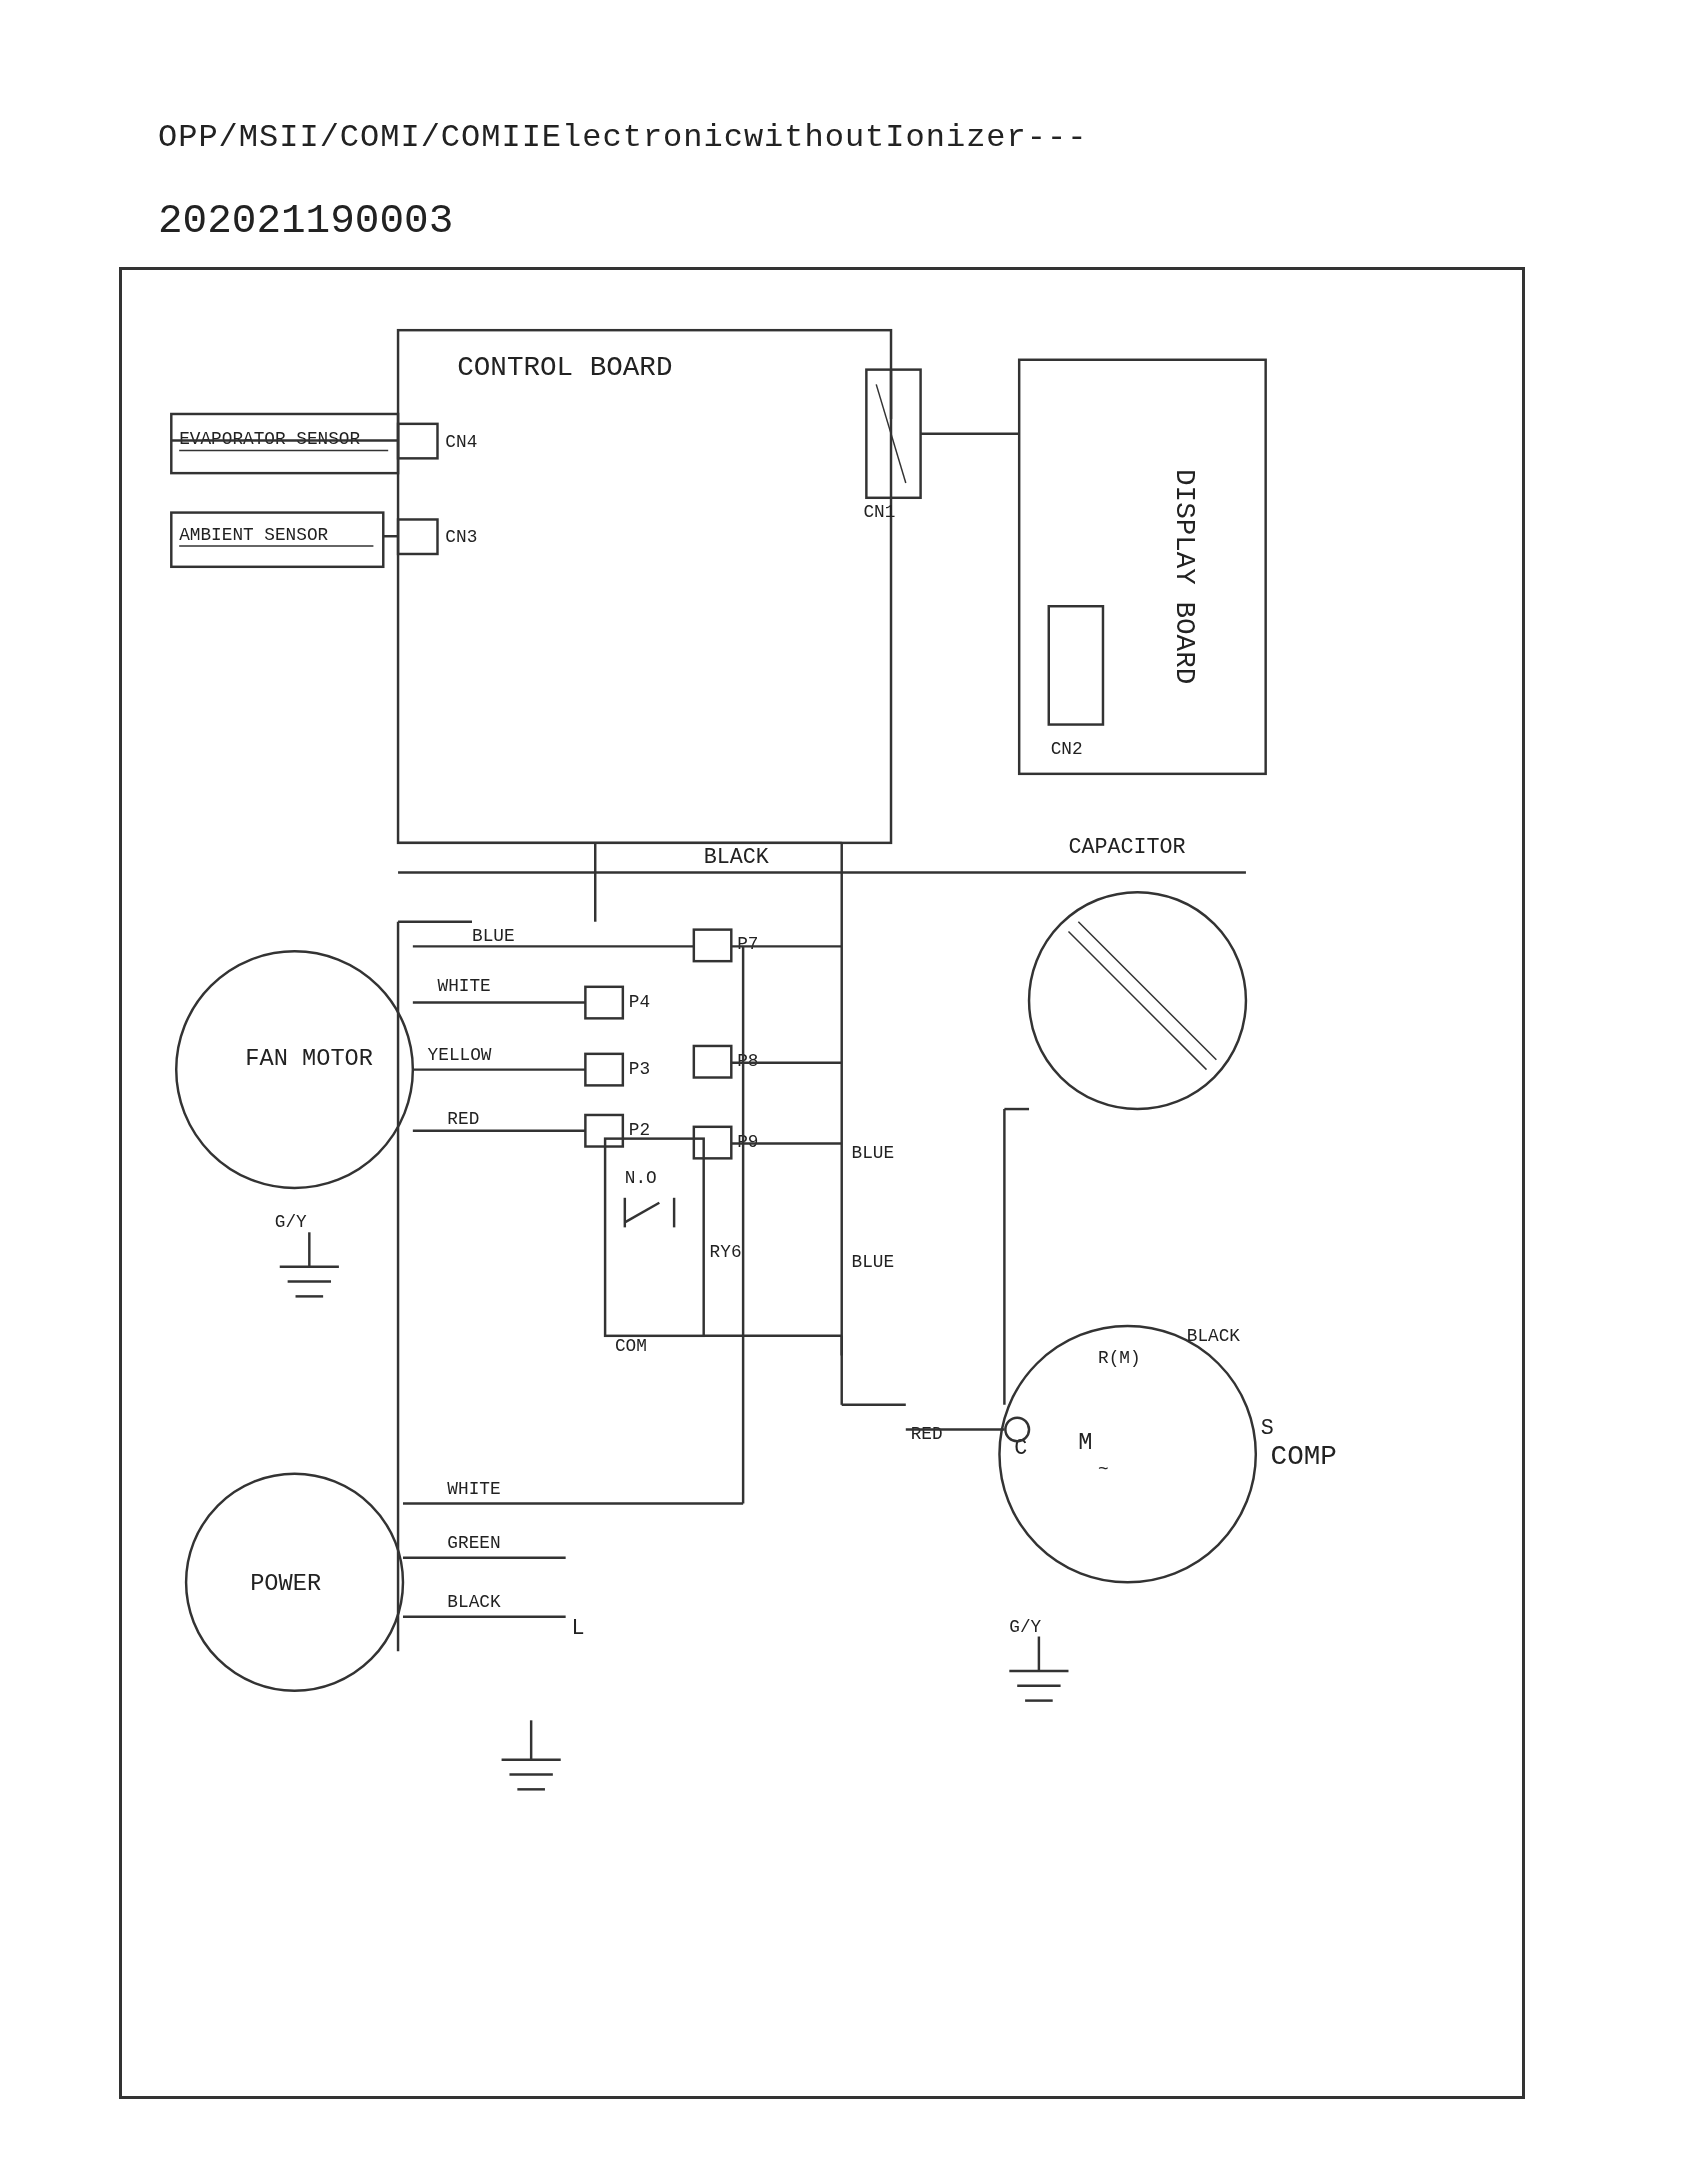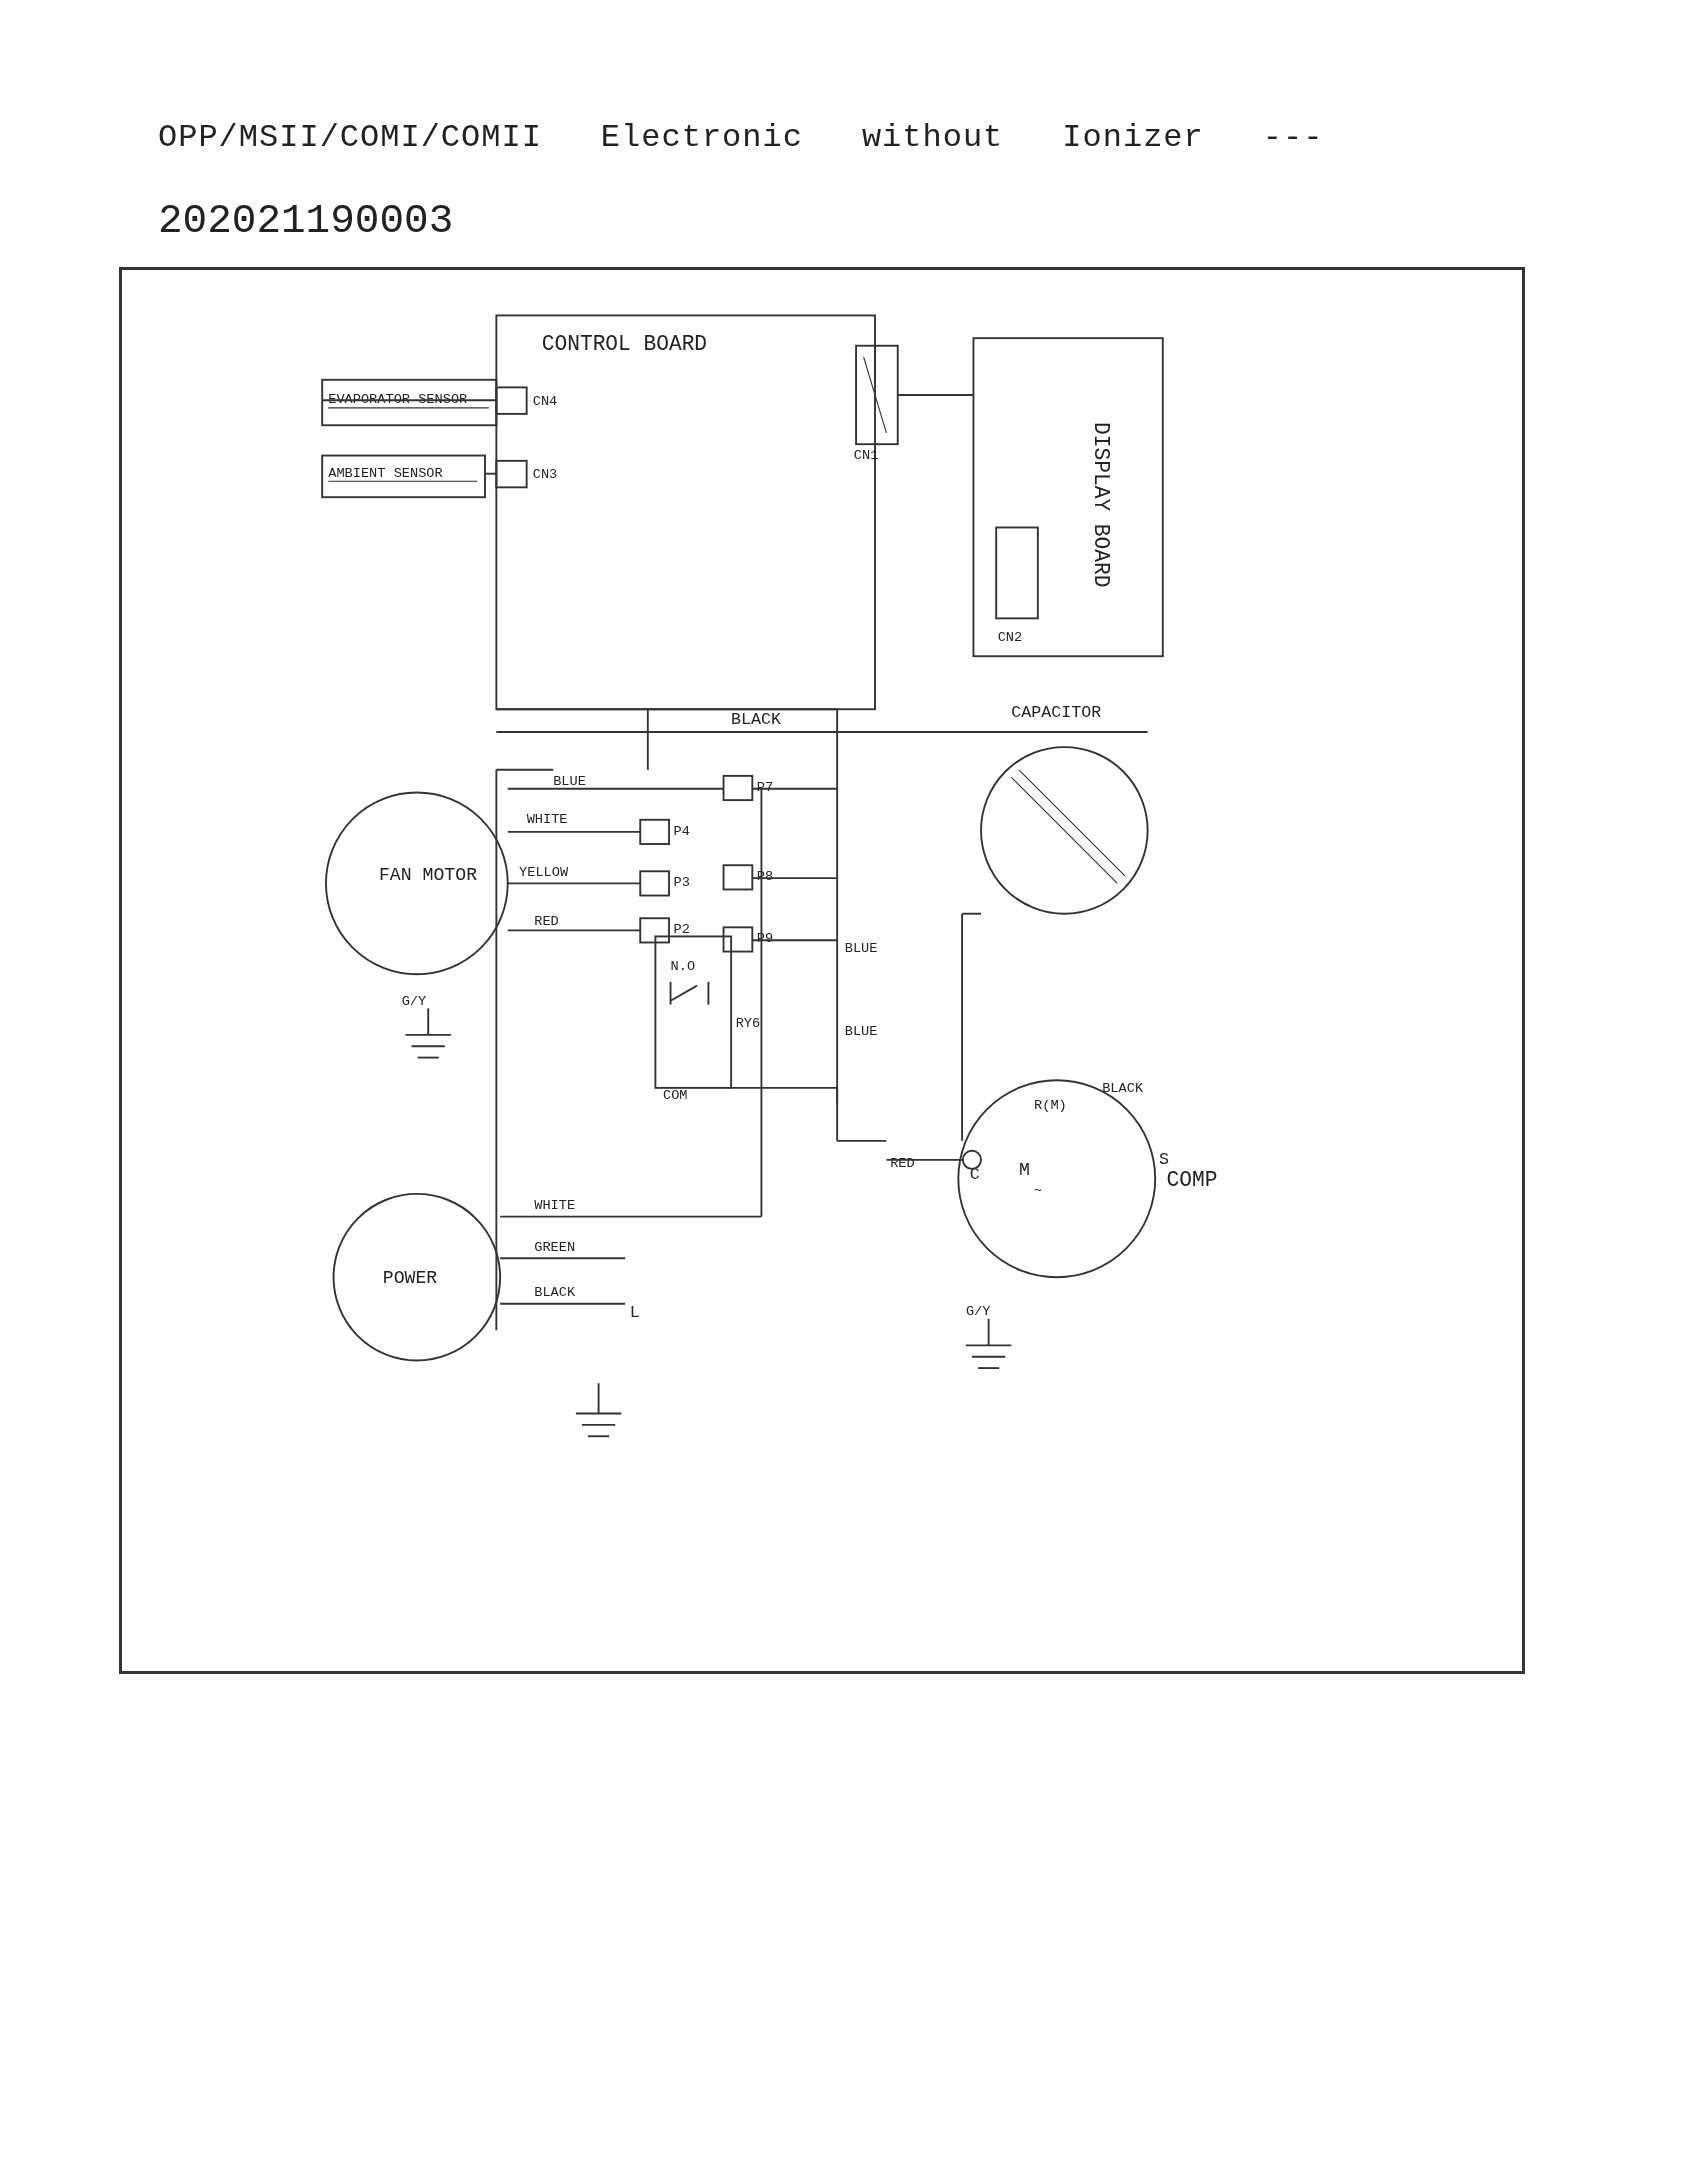--- a/index.html
+++ b/index.html
@@ -18,35 +18,34 @@
     }
     .header-line {
       position: absolute;
       top: 119px;
       left: 158px;
       font-size: 32px;
       font-weight: normal;
       letter-spacing: 1px;
       color: #222;
       display: flex;
-      gap: 59px;
     }
     .doc-number {
       position: absolute;
       top: 198px;
       left: 158px;
       font-size: 41px;
       color: #222;
     }
     .diagram-border {
       position: absolute;
       top: 267px;
       left: 119px;
       width: 1406px;
-      height: 1407px;
+      height: 1832px;
       border: 3px solid #333;
       background: #ffffff;
     }
     
     .diagram-svg {
       position: absolute;
       top: 0;
       left: 0;
       width: 100%;
       height: 100%;

